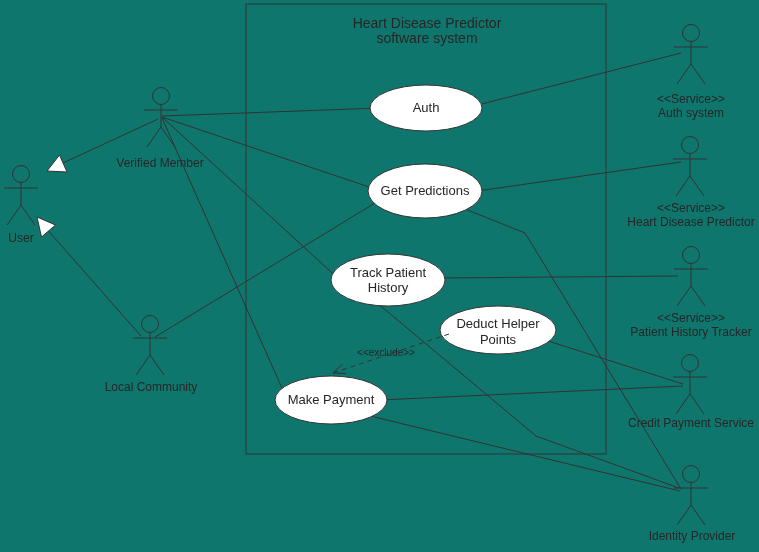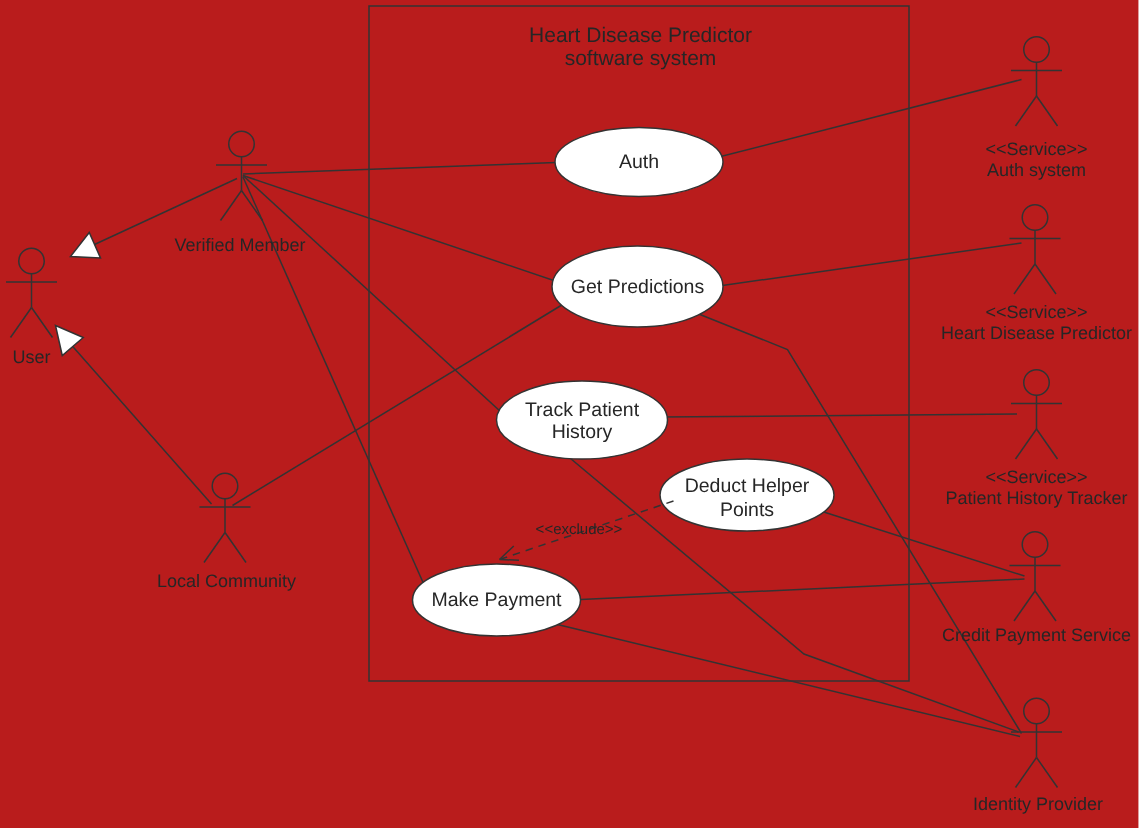--- a/index.html
+++ b/index.html
@@ -1,16 +1,16 @@
 <!DOCTYPE html>
 <html><head>
 <meta charset="utf-8">
 <style>
   html,body{margin:0;padding:0;background:#ffffff;}
-  .canvas{width:759px;height:552px;position:relative;background:#b91c1c;overflow:hidden;}
+  .canvas{width:759px;height:552px;position:relative;background:#0f766e;overflow:hidden;}
   svg{display:block;}
   text{font-family:"Liberation Sans","DejaVu Sans",sans-serif;fill:#262626;}
   .title{font-size:14px;text-anchor:middle;}
   .uc-label{font-size:13px;text-anchor:middle;}
   .actor-label{font-size:12px;text-anchor:middle;}
   .stereotype{font-size:12px;text-anchor:middle;}
   .exclude-label{font-size:10px;text-anchor:middle;}
   .assoc{stroke:#333333;stroke-width:1;fill:none;}
   .shape{stroke:#333333;stroke-width:1;fill:#ffffff;}
   .boundary{stroke:#333333;stroke-width:1;fill:none;}

